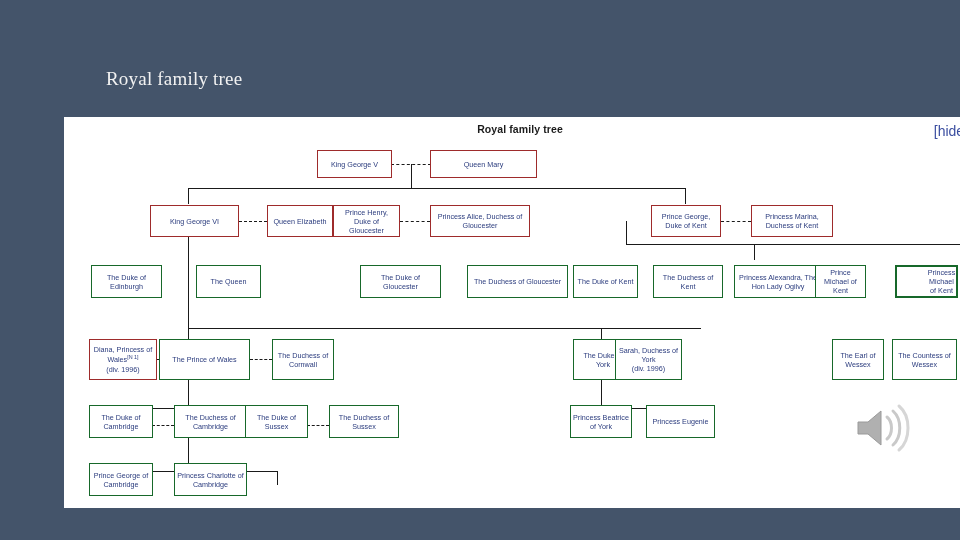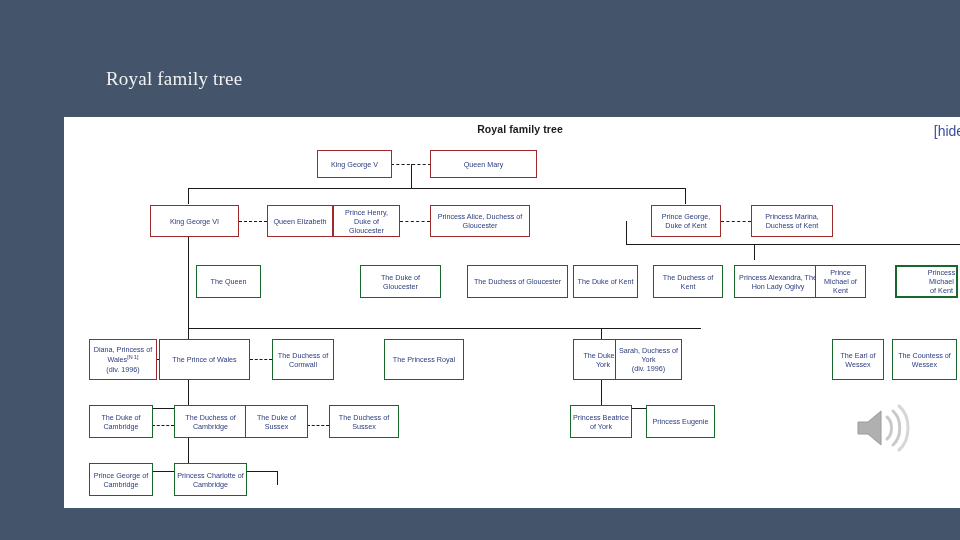--- a/index.html
+++ b/index.html
@@ -125,38 +125,38 @@
     <div class="node red" style="left:253px;top:33px;width:75px;height:28px;">King George V</div>
     <div class="node red" style="left:366px;top:33px;width:107px;height:28px;">Queen Mary</div>
 
     <div class="node red" style="left:86px;top:88px;width:89px;height:32px;">King George VI</div>
     <div class="node red" style="left:203px;top:88px;width:66px;height:32px;">Queen Elizabeth</div>
     <div class="node red" style="left:269px;top:88px;width:67px;height:32px;">Prince Henry, Duke of Gloucester</div>
     <div class="node red" style="left:366px;top:88px;width:100px;height:32px;">Princess Alice, Duchess of Gloucester</div>
     <div class="node red" style="left:587px;top:88px;width:70px;height:32px;">Prince George, Duke of Kent</div>
     <div class="node red" style="left:687px;top:88px;width:82px;height:32px;">Princess Marina, Duchess of Kent</div>
 
+    <div class="node green" style="left:27px;top:148px;width:71px;height:33px;">The Duke of Edinburgh</div>
     <div class="node green" style="left:132px;top:148px;width:65px;height:33px;">The Queen</div>
     <div class="node green" style="left:296px;top:148px;width:81px;height:33px;">The Duke of Gloucester</div>
     <div class="node green" style="left:403px;top:148px;width:101px;height:33px;">The Duchess of Gloucester</div>
     <div class="node green" style="left:509px;top:148px;width:65px;height:33px;text-align:center;">The Duke of Kent</div>
     <div class="node green" style="left:589px;top:148px;width:70px;height:33px;">The Duchess of Kent</div>
     <div class="node green" style="left:670px;top:148px;width:88px;height:33px;">Princess Alexandra, The Hon Lady Ogilvy</div>
     <div class="node green" style="left:751px;top:148px;width:51px;height:33px;">Prince Michael of Kent</div>
     <div class="node greenthick" style="left:831px;top:148px;width:63px;height:33px;padding-left:32px;">Princess Michael of Kent</div>
 
     <div class="node red" style="left:25px;top:222px;width:68px;height:41px;flex-direction:column;">
       <span>
         <span>Diana, Princess of Wales</span><sup>[N 1]</sup>
       </span>
       <span>(div. 1996)</span>
     </div>
     <div class="node green" style="left:95px;top:222px;width:91px;height:41px;">The Prince of Wales</div>
     <div class="node green" style="left:208px;top:222px;width:62px;height:41px;">The Duchess of Cornwall</div>
-    <div class="node green" style="left:320px;top:222px;width:80px;height:41px;">The Princess Royal</div>
     <div class="node green" style="left:509px;top:222px;width:60px;height:41px;">The Duke of York</div>
     <div class="node green" style="left:551px;top:222px;width:67px;height:41px;flex-direction:column;">
       <span>Sarah, Duchess of York</span>
       <span>(div. 1996)</span>
     </div>
     <div class="node green" style="left:768px;top:222px;width:52px;height:41px;">The Earl of Wessex</div>
     <div class="node green" style="left:828px;top:222px;width:65px;height:41px;">The Countess of Wessex</div>
 
     <div class="node green" style="left:25px;top:288px;width:64px;height:33px;">The Duke of Cambridge</div>
     <div class="node green" style="left:110px;top:288px;width:73px;height:33px;">The Duchess of Cambridge</div>

